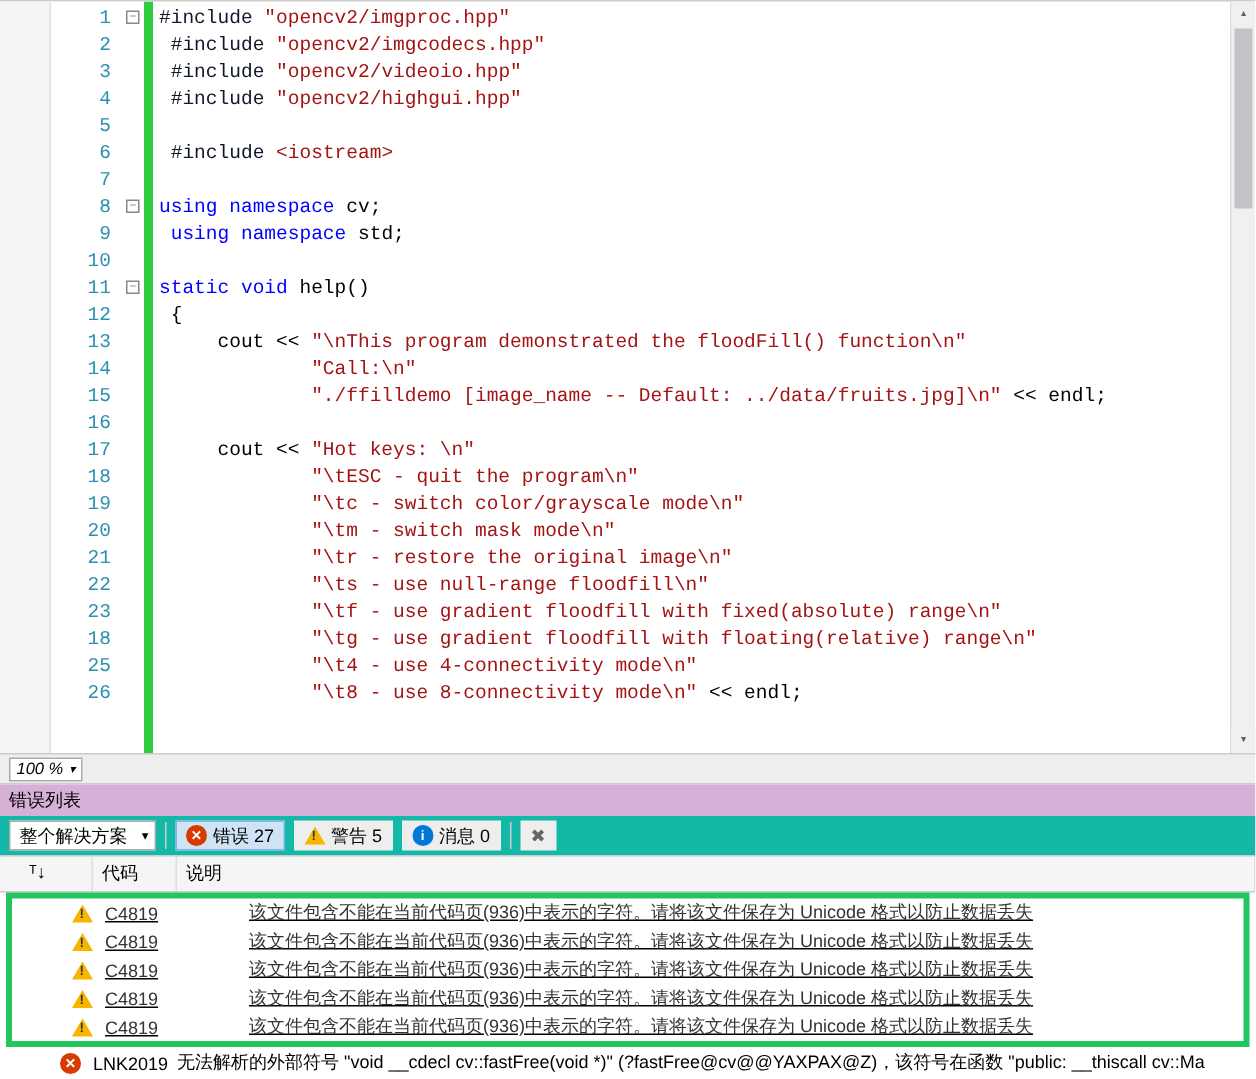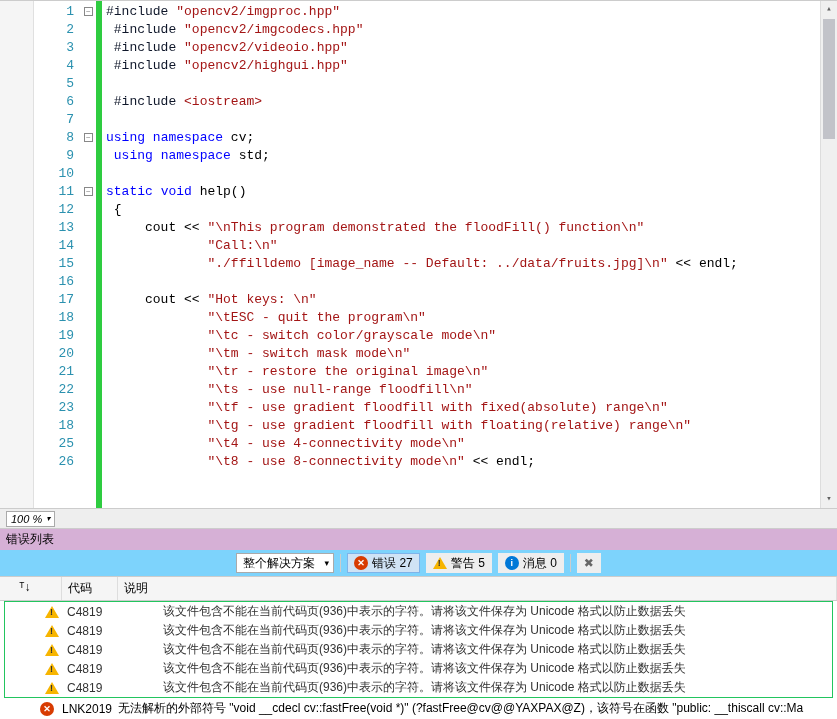--- a/index.html
+++ b/index.html
@@ -20,40 +20,40 @@
     .pp { color: #0f172a; }
     .str { color: #a31515; }
     .inc { color: #a31515; }
     
     .zoom-bar { height: 20px; background: #eee; border-top: 1px solid #ccc; display: flex; align-items: center; padding: 0 6px; font-size: 11px; font-family: "Segoe UI", sans-serif; }
     .zoom-select { border: 1px solid #aaa; background: #fff; padding: 0 4px; height: 16px; font-size: 11px; display: flex; align-items: center; gap: 4px; font-style: italic; }
     .zoom-select::after { content: "▾"; font-size: 8px; }
     
     .error-panel { background: #fff; border-top: 1px solid #ccc; font-family: "Segoe UI", "Microsoft YaHei", sans-serif; font-size: 12px; }
     .error-title { background: #d6b0d6; padding: 2px 6px; font-size: 12px; }
-    .error-toolbar { display: flex; align-items: center; gap: 6px; padding: 3px 6px; border-bottom: 1px solid #ccc; background: #7dd3fc; justify-content: center; }
+    .error-toolbar { display: flex; align-items: center; gap: 6px; padding: 3px 6px; border-bottom: 1px solid #ccc; background: #14b8a6; }
     .dropdown { border: 1px solid #aaa; background: #fff; padding: 1px 18px 1px 6px; font-size: 12px; position: relative; height: 20px; display: flex; align-items: center; }
     .dropdown::after { content: "▾"; position: absolute; right: 4px; font-size: 9px; }
     .toolbar-btn { display: flex; align-items: center; gap: 4px; padding: 1px 6px; border: 1px solid transparent; background: #eee; height: 20px; }
     .toolbar-btn.sel { background: #d0e3f5; border-color: #7eb4ea; }
     .sep { width: 1px; height: 18px; background: #ccc; }
     .icon-circle { width: 14px; height: 14px; border-radius: 50%; display: inline-flex; align-items: center; justify-content: center; font-size: 9px; color: #fff; font-weight: bold; }
     .err-ico { background: #d83b01; }
     .warn-ico { width: 0; height: 0; border-left: 7px solid transparent; border-right: 7px solid transparent; border-bottom: 12px solid #f7b500; position: relative; }
     .warn-ico::after { content: "!"; position: absolute; left: -2px; top: 1px; font-size: 9px; color: #333; font-weight: bold; }
     .info-ico { background: #0078d7; }
     .filter-ico { color: #666; font-size: 12px; }
     
     .error-header { display: flex; border-bottom: 1px solid #ccc; background: #f5f5f5; font-size: 12px; }
     .error-header > div { padding: 3px 6px; border-right: 1px solid #ddd; }
     .col-icon { width: 62px; }
     .col-code { width: 56px; }
     .col-desc { flex: 1; }
     
-    .error-rows { border: 1px solid #22c55e; margin: 0 4px; }
+    .error-rows { border: 4px solid #22c55e; margin: 0 4px; text-decoration: underline; }
     .error-row { display: flex; align-items: center; font-size: 12px; padding: 1px 0; }
     .error-row .col-icon { display: flex; justify-content: flex-end; padding-right: 8px; }
     .error-row .col-code { color: #333; }
     .error-row .col-desc { color: #333; margin-left: 40px; }
     
     .extra-row { display: flex; align-items: center; font-size: 12px; padding: 2px 0; }
     .extra-row .col-icon { display: flex; justify-content: flex-end; padding-right: 8px; }
     
     .scrollbar-v { position: absolute; right: 0; top: 0; bottom: 0; width: 17px; background: #f0f0f0; border-left: 1px solid #ddd; }
     .scrollbar-v .thumb { position: absolute; left: 2px; right: 2px; top: 18px; height: 120px; background: #c2c3c9; }

